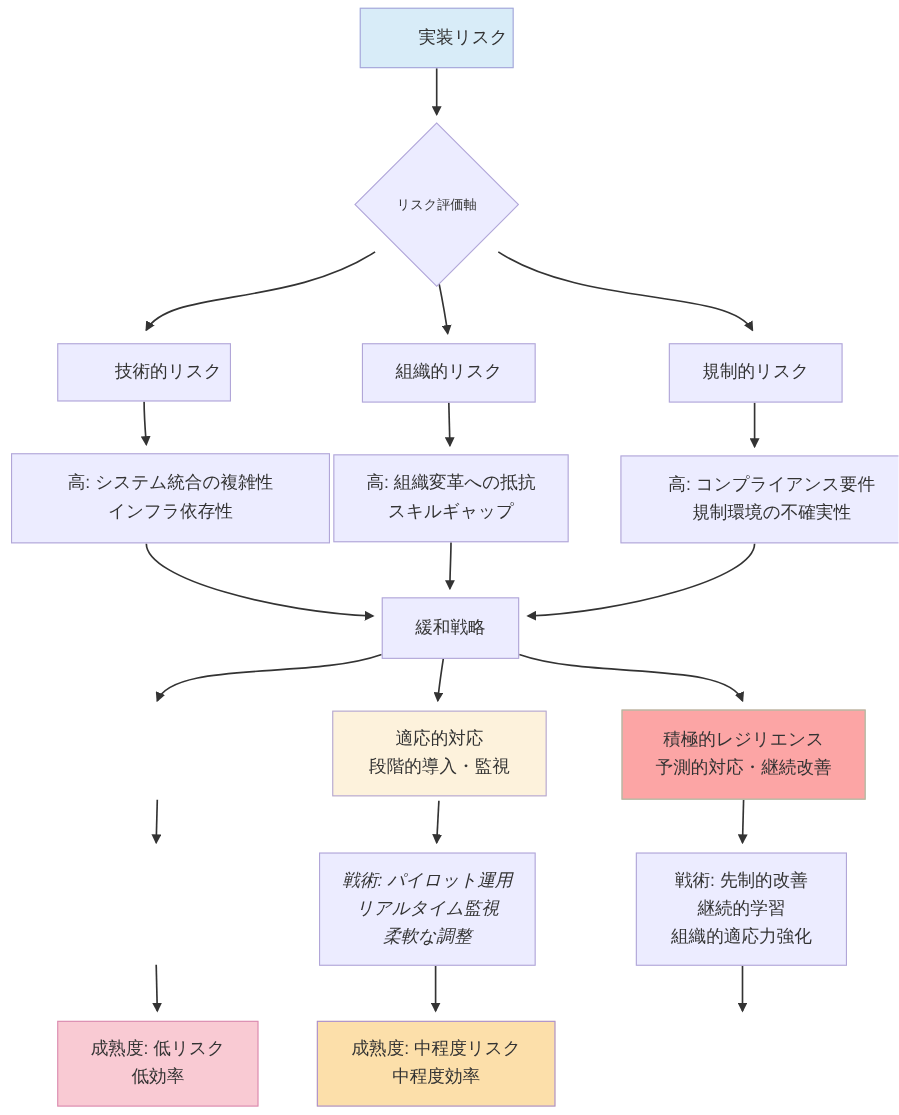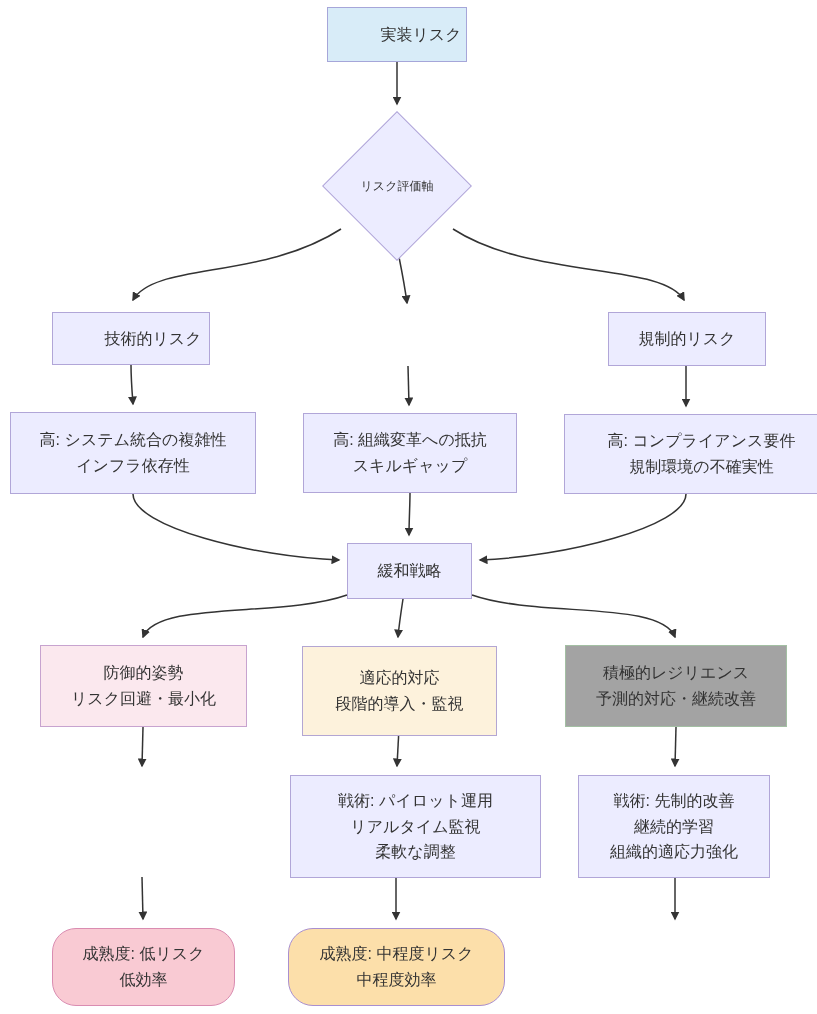--- a/index.html
+++ b/index.html
@@ -17,23 +17,23 @@
     text-align:center;
     white-space:pre-line;
     font-size:16px;color:#333333;line-height:1.62;
     background:#ececff;border:1px solid #b1a6d8;
     box-sizing:border-box;
     z-index:2;
   }
   .cyan   {background:#d8ecf8;border-color:#a6a6d9;padding-left:48px;}
   .pink   {background:#fbe8ee;border-color:#c7a3cf;}
   .cream  {background:#fdf2dc;border-color:#b3a6d3;}
-  .green  {background:#a3a3a3;border-color:#a3bfa3;}
+  .green  {background:#fca5a5;border-color:#a3bfa3;}
   .mat-low {background:#f9cad3;border-color:#da8cb1;}
-  .mat-mid {background:#fcdfaa;border-color:#a98fd0;border-radius:25px;}
+  .mat-mid {background:#fcdfaa;border-color:#a98fd0;}
   .mat-high{background:#d6eed6;border-color:#9fb0a5;}
   .diamond{
     position:absolute;left:344px;top:133px;width:106px;height:106px;
     transform:rotate(45deg);
     background:#ececff;border:1px solid #b1a6d8;
     box-sizing:border-box;z-index:1;
   }
   .diamond-label{
     position:absolute;left:317px;top:172px;width:160px;height:28px;
     display:flex;align-items:center;justify-content:center;
@@ -73,43 +73,42 @@
       <path marker-end="url(#arrow)" d="M675,878 L675,919"></path>
     </g>
   </svg>
 
   <div class="node cyan" style="left:327px;top:7px;width:140px;height:55px;">実装リスク</div>
 
   <div class="diamond"></div>
   <div class="diamond-label">リスク評価軸</div>
 
   <div class="node" style="left:52px;top:312px;width:158px;height:53px;padding-left:44px;">技術的リスク</div>
+  <div class="node" style="left:329px;top:312px;width:158px;height:54px;">組織的リスク</div>
   <div class="node" style="left:608px;top:312px;width:158px;height:54px;">規制的リスク</div>
 
-  <div class="node" style="left:10px;top:412px;width:246px;height:82px;">高: システム統合の複雑性
+  <div class="node" style="left:10px;top:412px;width:290px;height:82px;">高: システム統合の複雑性
 インフラ依存性</div>
   <div class="node" style="left:303px;top:413px;width:214px;height:80px;">高: 組織変革への抵抗
 スキルギャップ</div>
   <div class="node" style="left:564px;top:414px;width:275px;height:80px;">高: コンプライアンス要件
 規制環境の不確実性</div>
 
   <div class="node" style="left:347px;top:543px;width:125px;height:56px;">緩和戦略</div>
 
-  <div class="node pink" style="left:40px;top:645px;width:207px;height:82px;">防御的姿勢
-リスク回避・最小化</div>
-  <div class="node cream" style="left:302px;top:646px;width:195px;height:90px;">適応的対応
+  <div class="node cream" style="left:302px;top:646px;width:195px;height:78px;">適応的対応
 段階的導入・監視</div>
   <div class="node green" style="left:565px;top:645px;width:222px;height:82px;">積極的レジリエンス
 予測的対応・継続改善</div>
 
-  <div class="node" style="left:290px;top:775px;width:251px;height:103px;">戦術: パイロット運用
+  <div class="node" style="left:290px;top:775px;width:197px;height:103px;font-style:italic;">戦術: パイロット運用
 リアルタイム監視
 柔軟な調整</div>
   <div class="node" style="left:578px;top:775px;width:192px;height:103px;">戦術: 先制的改善
 継続的学習
 組織的適応力強化</div>
 
-  <div class="node mat-low" style="left:52px;top:928px;width:183px;height:78px;border-radius:24px;">成熟度: 低リスク
+  <div class="node mat-low" style="left:52px;top:928px;width:183px;height:78px;">成熟度: 低リスク
 低効率</div>
   <div class="node mat-mid" style="left:288px;top:928px;width:217px;height:78px;">成熟度: 中程度リスク
 中程度効率</div>
 
 </div>
 
 </body></html>

